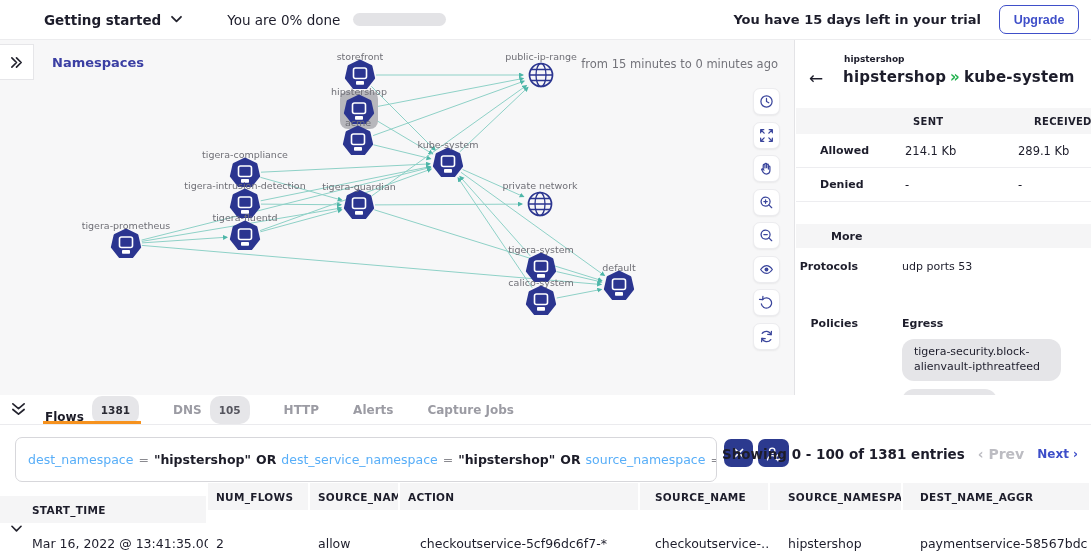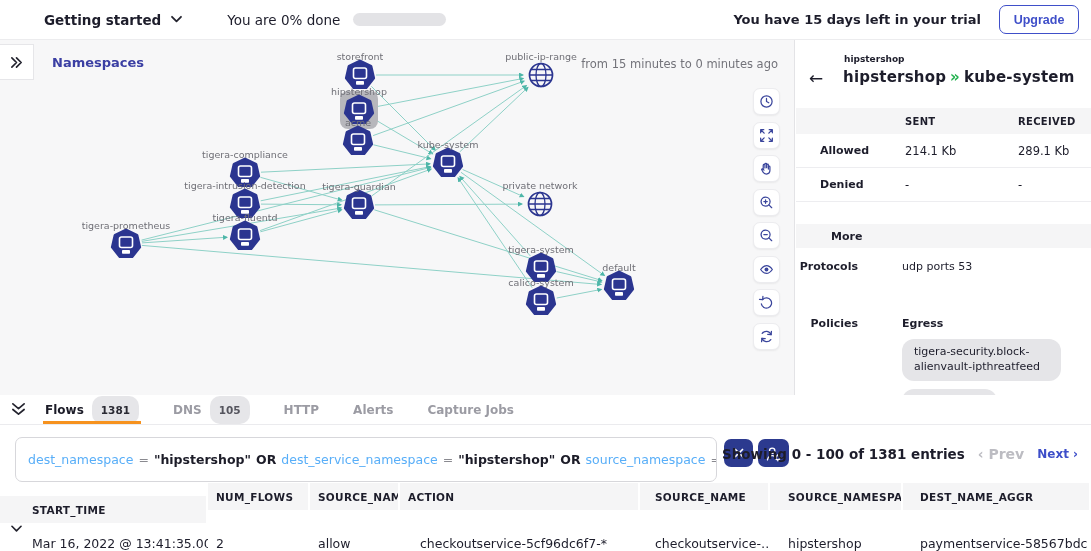--- a/index.html
+++ b/index.html
@@ -34,41 +34,41 @@
   .tool-btn svg { stroke:#3a459c; fill:none; stroke-width:1.6; stroke-linecap:round; stroke-linejoin:round; }
 
   
   .detail-panel { position:absolute; left:796px; top:40px; width:295px; height:355px; background:#fff; overflow:hidden; }
   .dp-breadcrumb { position:absolute; left:48px; top:14px; font-size:9px; font-weight:bold; }
   .dp-back { position:absolute; left:13px; top:28px; font-size:17px; cursor:pointer; }
   .dp-title { position:absolute; left:47px; top:28px; font-size:15px; font-weight:600; letter-spacing:.2px; }
   .dp-sep { color:#25b250; padding:0 4px; font-weight:bold; }
   .stats { position:absolute; left:0; top:68px; width:295px; }
   .stats-row { display:grid; grid-template-columns:85px 113px 1fr; padding-left:24px; align-items:center; }
-  .stats-head { height:26px; background:#f5f5f6; font-size:10px; font-weight:bold; letter-spacing:.3px; }
+  .stats-head { height:26px; background:#f5f5f6; font-size:10px; font-weight:bold; letter-spacing:.3px;gap:8px; }
   .stats-data { height:34px; font-size:11.5px; border-bottom:1px solid #ededf0; }
   .stats-data .lbl { font-weight:bold; font-size:11px; }
   .more-band { position:absolute; left:0; top:184px; width:295px; height:24px; background:#f5f5f6;
     display:flex; align-items:center; padding-left:35px; font-size:11px; font-weight:bold; }
   .kv { position:absolute; left:0; top:220px; width:275px; display:grid; grid-template-columns:62px 1fr;
     column-gap:20px; row-gap:14px; font-size:11px;gap:44px; }
   .kv .k { text-align:right; font-weight:bold; }
   .kv .v { padding-right:10px; }
   .egress-label { font-weight:bold; margin-bottom:9px; }
   .policy-pill { background:#e5e5e8; border-radius:12px; padding:6px 12px; margin-bottom:8px;
     width:fit-content; max-width:174px; line-height:1.35; overflow-wrap:break-word; }
 
   
   .tabsbar { position:absolute; left:0; top:395px; width:1091px; height:30px; background:#fff;
     border-bottom:1px solid #ebebee; display:flex; align-items:center; }
   .collapse-icon { margin-left:10px; display:flex; cursor:pointer; }
   .tabs { display:flex; align-items:stretch; height:100%; margin-left:16px; gap:30px; }
   .tab { position:relative; display:flex; align-items:center; gap:8px; font-size:12px; font-weight:bold;
     color:#9b9ba3; cursor:pointer; padding:0 2px; }
-  .tab.active { color:#1c1c28; }
+  .tab.active { color:#1c1c28;align-items:flex-end; }
   .tab.active::after { content:""; position:absolute; left:0; right:0; bottom:0; height:3px; background:#f6921e; }
   .tab-badge { background:#e6e6e9; color:#55555e; border-radius:10px; padding:8px 9px; font-size:10.5px; font-weight:bold; }
   .tab.active .tab-badge { color:#2a2a33; }
 
   
   .filter-row { position:absolute; left:0; top:425px; width:1091px; height:58px; background:#fff; }
   .search-box { position:absolute; left:15px; top:12px; width:702px; height:45px; background:#fff;
     border:1px solid #d7d7db; border-radius:7px; display:flex; align-items:center; padding:0 10px 0 12px;
     gap:5px; overflow:hidden; white-space:nowrap; cursor:text; }
   .tok { font-size:12.5px; }

